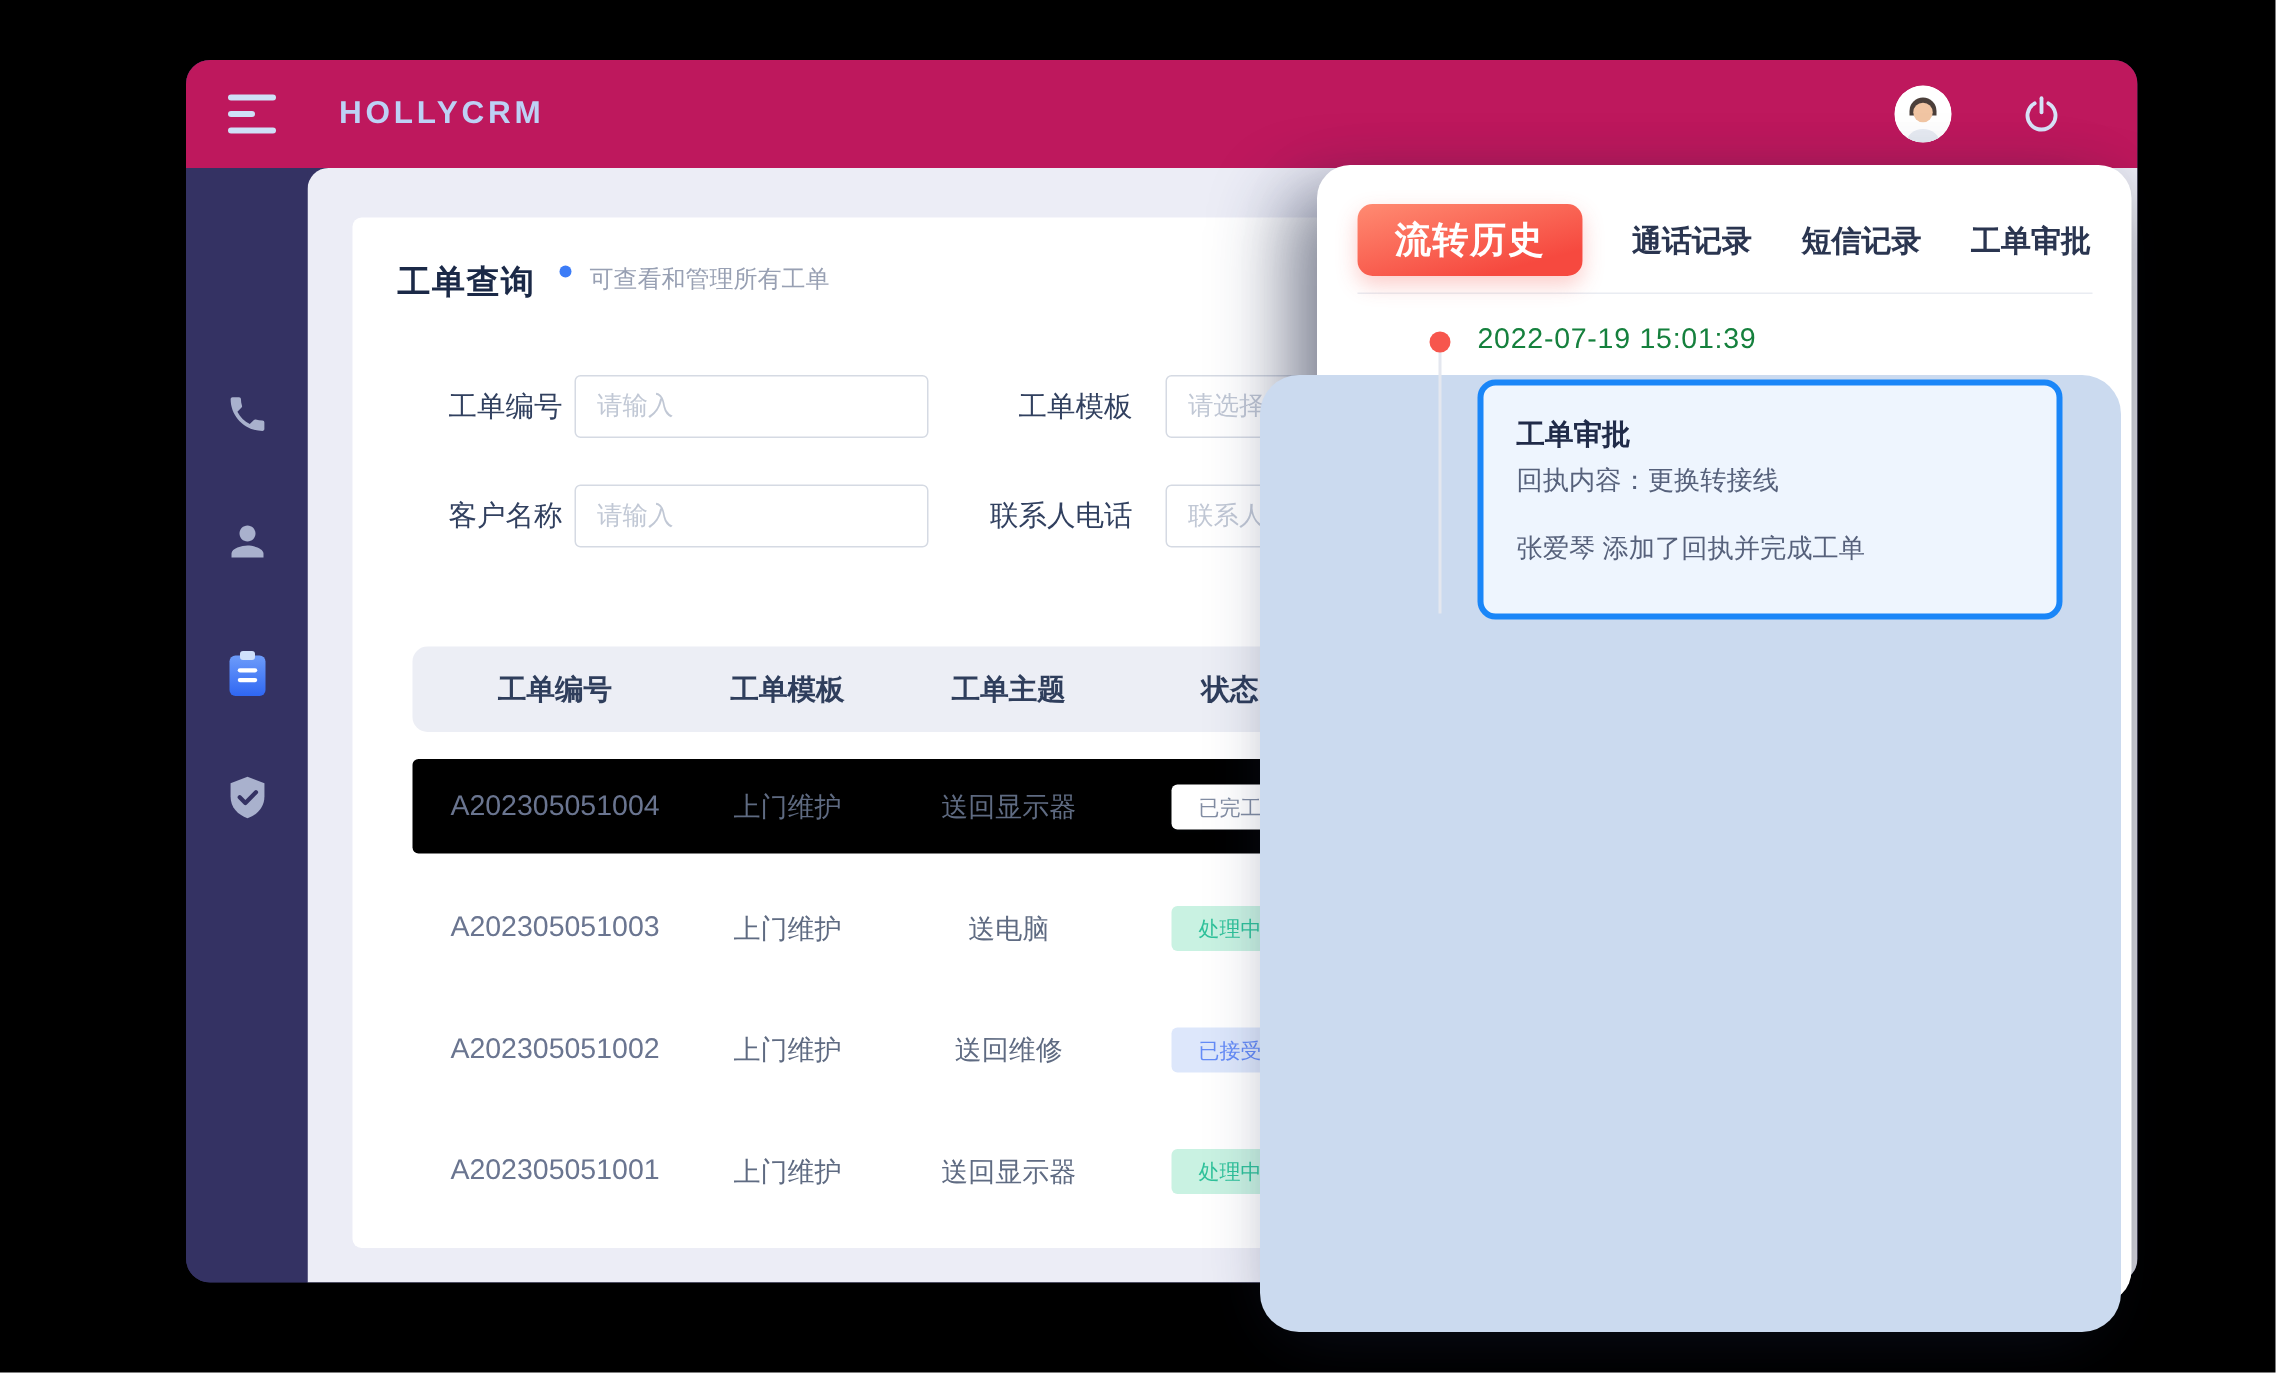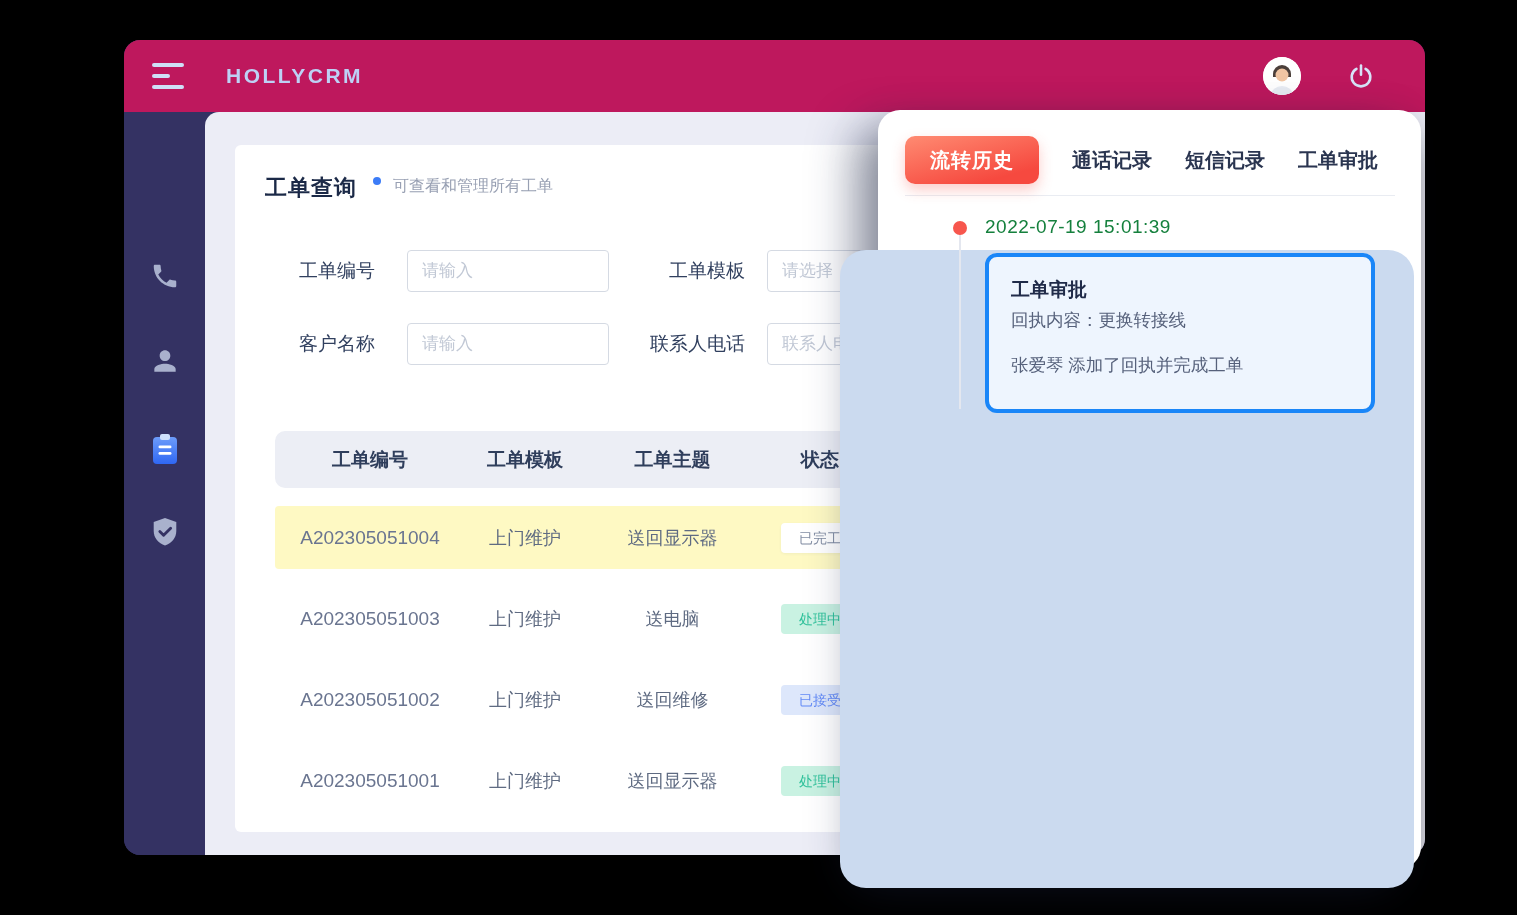--- a/index.html
+++ b/index.html
@@ -56,34 +56,34 @@
   .form { margin-top:47px; }
   .form-row { display:flex; align-items:center; height:42px; margin-bottom:31px; }
   .f-label { width:110px; text-align:right; font-size:19px; color:#31405f; }
   .f-label2 { width:136px; text-align:right; font-size:19px; color:#31405f; }
   .f-input {
     height:42px; border:1px solid #d5dae3; border-radius:4px; background:#fff;
     font-size:17px; padding:0 14px; color:#333b4e; outline:none;
     font-family:"Liberation Sans","DejaVu Sans",sans-serif;
   }
   .f-input::placeholder { color:#c1c8d5; }
-  .in1 { margin-left:32px; width:202px; }
+  .in1 { margin-left:8px; width:236px; }
   .in2 { margin-left:22px; width:240px; }
 
   .table { margin-top:66px; margin-left:10px; width:1115px; }
   .thead, .trow {
     display:grid; grid-template-columns:190px 120px 175px 120px 1fr;
     align-items:center; text-align:center;
   }
   .thead {
     height:57px; background:#eceef5; border-radius:10px;
     font-size:19px; font-weight:700; color:#2f3e5c;
   }
   .trow { height:63px; margin-top:18px; font-size:18px; color:#5f6b82; border-radius:4px; cursor:pointer; }
-  .trow.hl { background:#fef9c3; }
+  .trow.hl { background:#000000; }
   .c-id { font-size:19px; color:#6a7590; }
   .badge {
     display:inline-block; justify-self:center; padding:8px 18px; border-radius:4px;
     font-size:14px; line-height:1;
   }
   .b-done { background:#ffffff; color:#828da3; box-shadow:0 1px 3px rgba(40,60,100,.06); }
   .b-processing { background:#c9f2e2; color:#2fc29b; }
   .b-accepted { background:#dde7fb; color:#648bf7; }
 
   
@@ -93,21 +93,21 @@
     box-shadow:-26px 16px 46px rgba(35,45,85,.38), 0 22px 46px rgba(0,0,0,.35);
   }
   .panel::before {
     content:""; position:absolute; left:-38px; right:7px; top:140px; bottom:-19px;
     background:#cbdaef; border-radius:26px; z-index:-1;
   }
   .tabs { display:flex; align-items:center; }
   .tab-active {
     height:48px; padding:0 25px; border-radius:10px;
     background:linear-gradient(165deg,#ff8b72 0%,#f6493f 80%);
-    color:#fff; font-size:20px; font-weight:700; letter-spacing:1px;
+    color:#fff; font-size:24px; font-weight:700; letter-spacing:1px;
     display:flex; align-items:center; cursor:pointer;
     box-shadow:0 6px 14px rgba(246,74,64,.28);
   }
   .tab { font-size:20px; font-weight:600; color:#2a3550; margin-left:33px; cursor:pointer; }
   .tab:first-of-type { margin-left:19px; }
   .tabs-divider { height:1px; background:#e9ecf2; margin-top:11px; }
 
   .timeline { position:relative; margin-top:20px; }
   .timeline::before {
     content:""; position:absolute; left:54px; top:16px; bottom:4px; width:2px; background:#e4e7ef;

